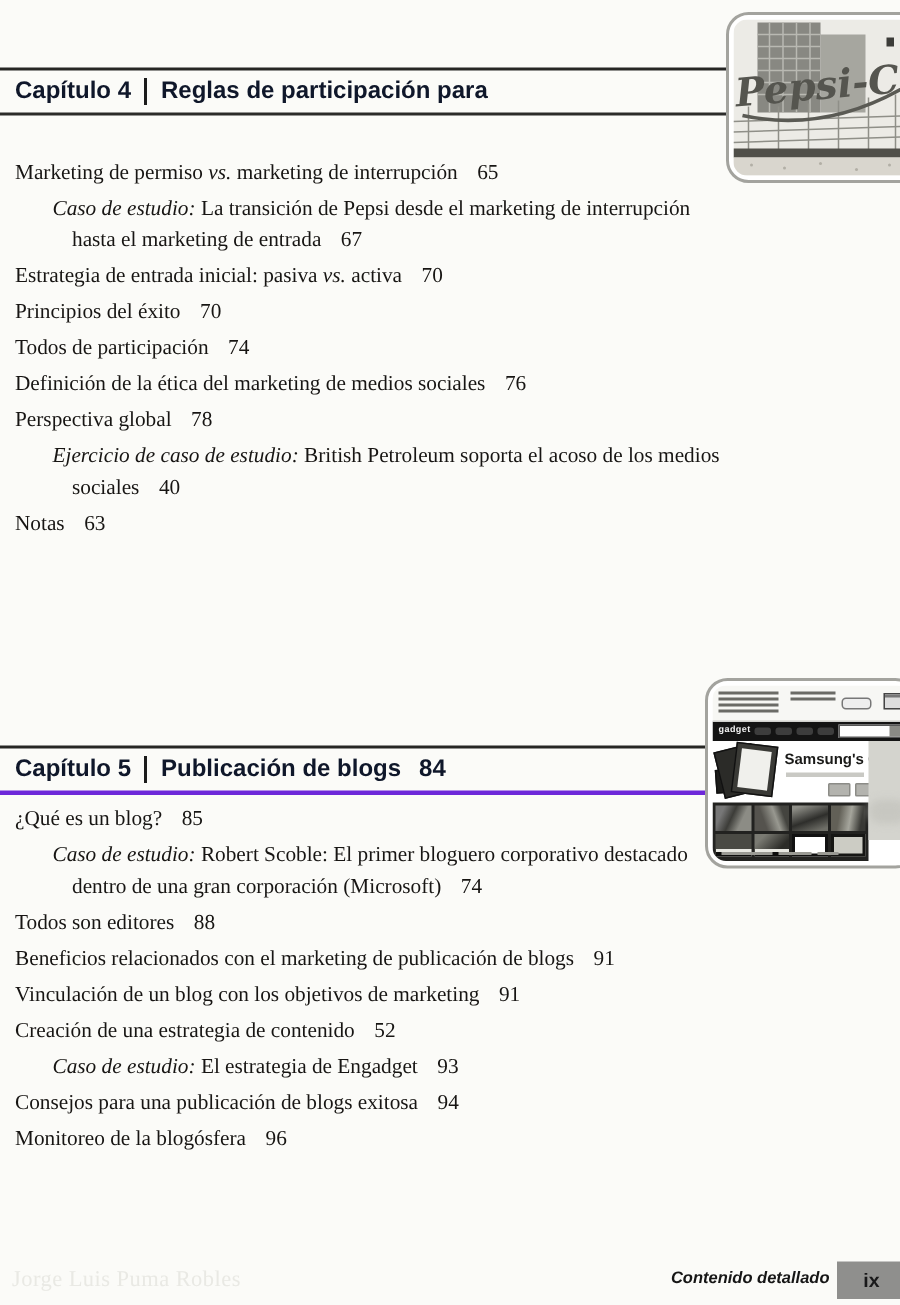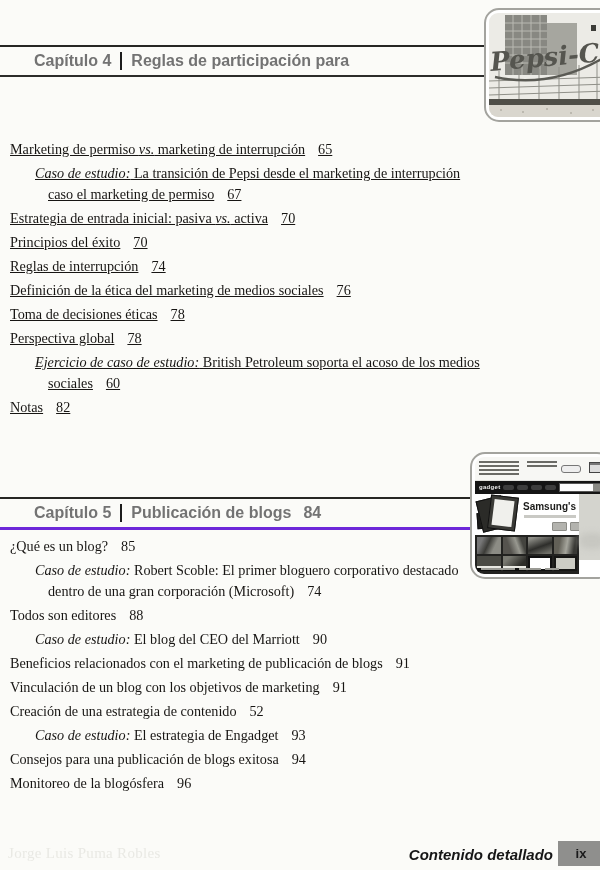--- a/index.html
+++ b/index.html
@@ -6,33 +6,33 @@
   body{
     width:600px;height:870px;position:relative;overflow:hidden;
     background:#fbfbf8;
     font-family:"Liberation Serif",serif;color:#161616;
   }
   
   .chap-band{
     position:absolute;left:0;width:556px;
     border-top:2px solid #262624;
     background:transparent;
-    font-family:"Liberation Sans",sans-serif;font-weight:bold;color:#737373;padding-left:24px;
+    font-family:"Liberation Sans",sans-serif;font-weight:bold;color:#0f172a;
   }
   .chap-band .band-inner{display:flex;align-items:flex-start;padding:4px 0 5px 10px;}
   #ch4-band{top:45px;border-bottom:2px solid #2c2c2a;}
   #ch5-band{top:497px;border-bottom:3px solid #6d28d9;}
   .chap-label{font-size:16px;line-height:19px;white-space:nowrap;}
   .chap-sep{width:2px;background:#1c1c1c;height:18px;margin:1px 9px 0 9px;}
   .chap-title{font-size:16px;line-height:19px;}
   .chap-title .tline{white-space:nowrap;}
   .chap-page{margin-left:12px;}
   
   .entries{position:absolute;left:10px;width:482px;font-size:14.2px;line-height:21px;color:#171513;}
-  #ch4-entries{top:139px;text-decoration:underline;}
+  #ch4-entries{top:105px;}
   #ch5-entries{top:536px;}
   .entry{margin-bottom:3px;}
   .entry .line{white-space:nowrap;}
   .entry.indent .line{padding-left:25px;}
   .entry.indent .line.cont{padding-left:38px;}
   .it{font-style:italic;}
   .pg{margin-left:13px;}
   
   .photo-frame{
     position:absolute;background:#fff;border:2px solid #a3a39e;
@@ -85,21 +85,21 @@
          background:#c4c4be;filter:blur(3px);opacity:.8;}
   .s-foot{position:absolute;left:6px;bottom:4px;display:flex;gap:4px;}
   .s-foot i{display:block;height:2px;background:#9a9a94;}
   .f1{width:34px;} .f2{width:22px;} .f3{width:14px;}
   
   #watermark{
     position:absolute;left:8px;top:845px;font-size:15px;color:#e9e9e4;
     font-family:"Liberation Serif",serif;letter-spacing:.3px;
   }
   #footer-label{
-    position:absolute;right:47px;top:846px;font-size:15px;font-style:italic;font-weight:bold;
+    position:absolute;right:47px;top:846px;font-size:11px;font-style:italic;font-weight:bold;
     font-family:"Liberation Sans",sans-serif;color:#161616;margin-left:32px;
   }
   #page-box{
     position:absolute;right:-4px;top:841px;width:46px;height:25px;
     background:#8f8f8d;color:#19191a;font-family:"Liberation Sans",sans-serif;
     font-weight:bold;font-size:13px;display:flex;align-items:center;justify-content:center;
   }
 </style>
 </head>
 <body>
@@ -156,46 +156,43 @@
     </g>
   </svg>
 </div>
 
 <div class="entries" id="ch4-entries">
     <div class="entry">
       <div class="line"><span>Marketing de permiso </span><span class="it">vs.</span><span> marketing de interrupción</span><span class="pg">65</span></div>
     </div>
     <div class="entry indent">
       <div class="line"><span class="it">Caso de estudio:</span><span> La transición de Pepsi desde el marketing de interrupción</span></div>
-      <div class="line cont"><span>caso el marketing de permiso</span><span class="pg">67</span></div>
+      <div class="line cont"><span>hasta el marketing de entrada</span><span class="pg">67</span></div>
     </div>
     <div class="entry">
       <div class="line"><span>Estrategia de entrada inicial: pasiva </span><span class="it">vs.</span><span> activa</span><span class="pg">70</span></div>
     </div>
     <div class="entry">
       <div class="line"><span>Principios del éxito</span><span class="pg">70</span></div>
     </div>
     <div class="entry">
-      <div class="line"><span>Reglas de interrupción</span><span class="pg">74</span></div>
+      <div class="line"><span>Todos de participación</span><span class="pg">74</span></div>
     </div>
     <div class="entry">
       <div class="line"><span>Definición de la ética del marketing de medios sociales</span><span class="pg">76</span></div>
-    </div>
-    <div class="entry">
-      <div class="line"><span>Toma de decisiones éticas</span><span class="pg">78</span></div>
     </div>
     <div class="entry">
       <div class="line"><span>Perspectiva global</span><span class="pg">78</span></div>
     </div>
     <div class="entry indent">
       <div class="line"><span class="it">Ejercicio de caso de estudio:</span><span> British Petroleum soporta el acoso de los medios</span></div>
-      <div class="line cont"><span>sociales</span><span class="pg">60</span></div>
-    </div>
-    <div class="entry">
-      <div class="line"><span>Notas</span><span class="pg">82</span></div>
+      <div class="line cont"><span>sociales</span><span class="pg">40</span></div>
+    </div>
+    <div class="entry">
+      <div class="line"><span>Notas</span><span class="pg">63</span></div>
     </div>
   </div>
 
 <div class="chap-band" id="ch5-band">
   <div class="band-inner">
     <span class="chap-label">Capítulo 5</span>
     <span class="chap-sep"></span>
     <div class="chap-title">
       <div class="tline">
         <span>Publicación de blogs</span><span class="chap-page">84</span>
@@ -270,23 +267,20 @@
     <div class="entry">
       <div class="line"><span>¿Qué es un blog?</span><span class="pg">85</span></div>
     </div>
     <div class="entry indent">
       <div class="line"><span class="it">Caso de estudio:</span><span> Robert Scoble: El primer bloguero corporativo destacado</span></div>
       <div class="line cont"><span>dentro de una gran corporación (Microsoft)</span><span class="pg">74</span></div>
     </div>
     <div class="entry">
       <div class="line"><span>Todos son editores</span><span class="pg">88</span></div>
     </div>
-    <div class="entry indent">
-      <div class="line"><span class="it">Caso de estudio:</span><span> El blog del CEO del Marriott</span><span class="pg">90</span></div>
-    </div>
     <div class="entry">
       <div class="line"><span>Beneficios relacionados con el marketing de publicación de blogs</span><span class="pg">91</span></div>
     </div>
     <div class="entry">
       <div class="line"><span>Vinculación de un blog con los objetivos de marketing</span><span class="pg">91</span></div>
     </div>
     <div class="entry">
       <div class="line"><span>Creación de una estrategia de contenido</span><span class="pg">52</span></div>
     </div>
     <div class="entry indent">

